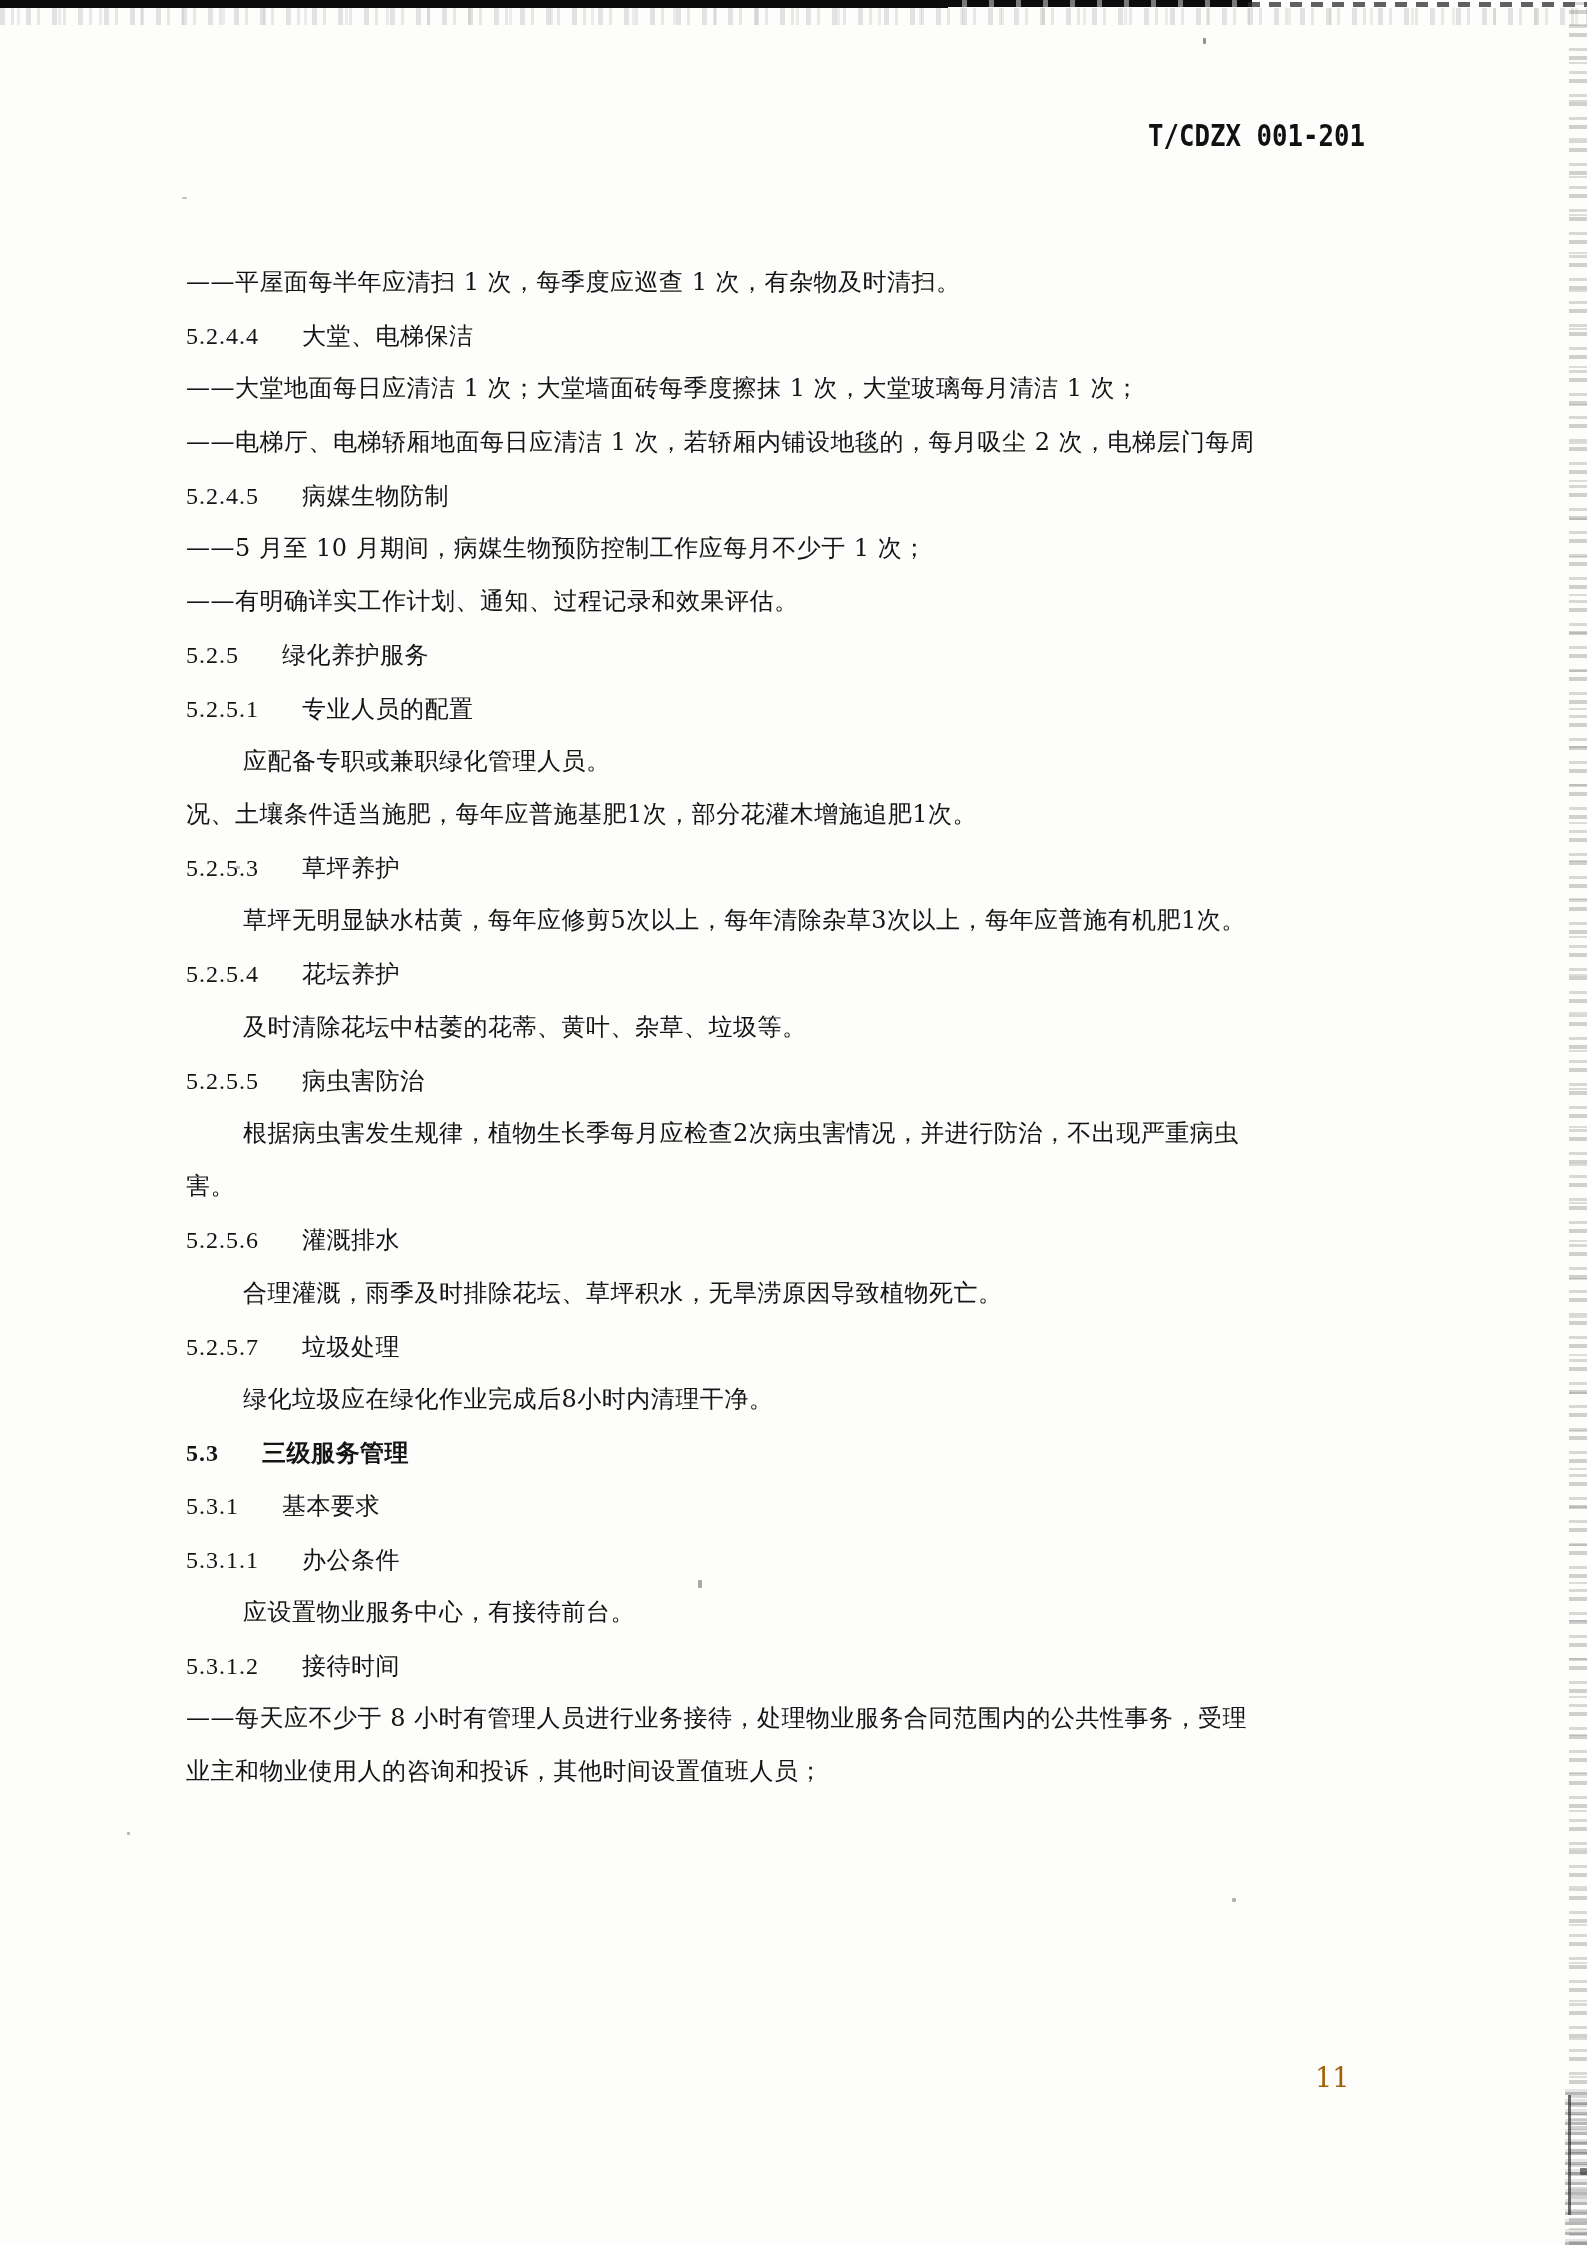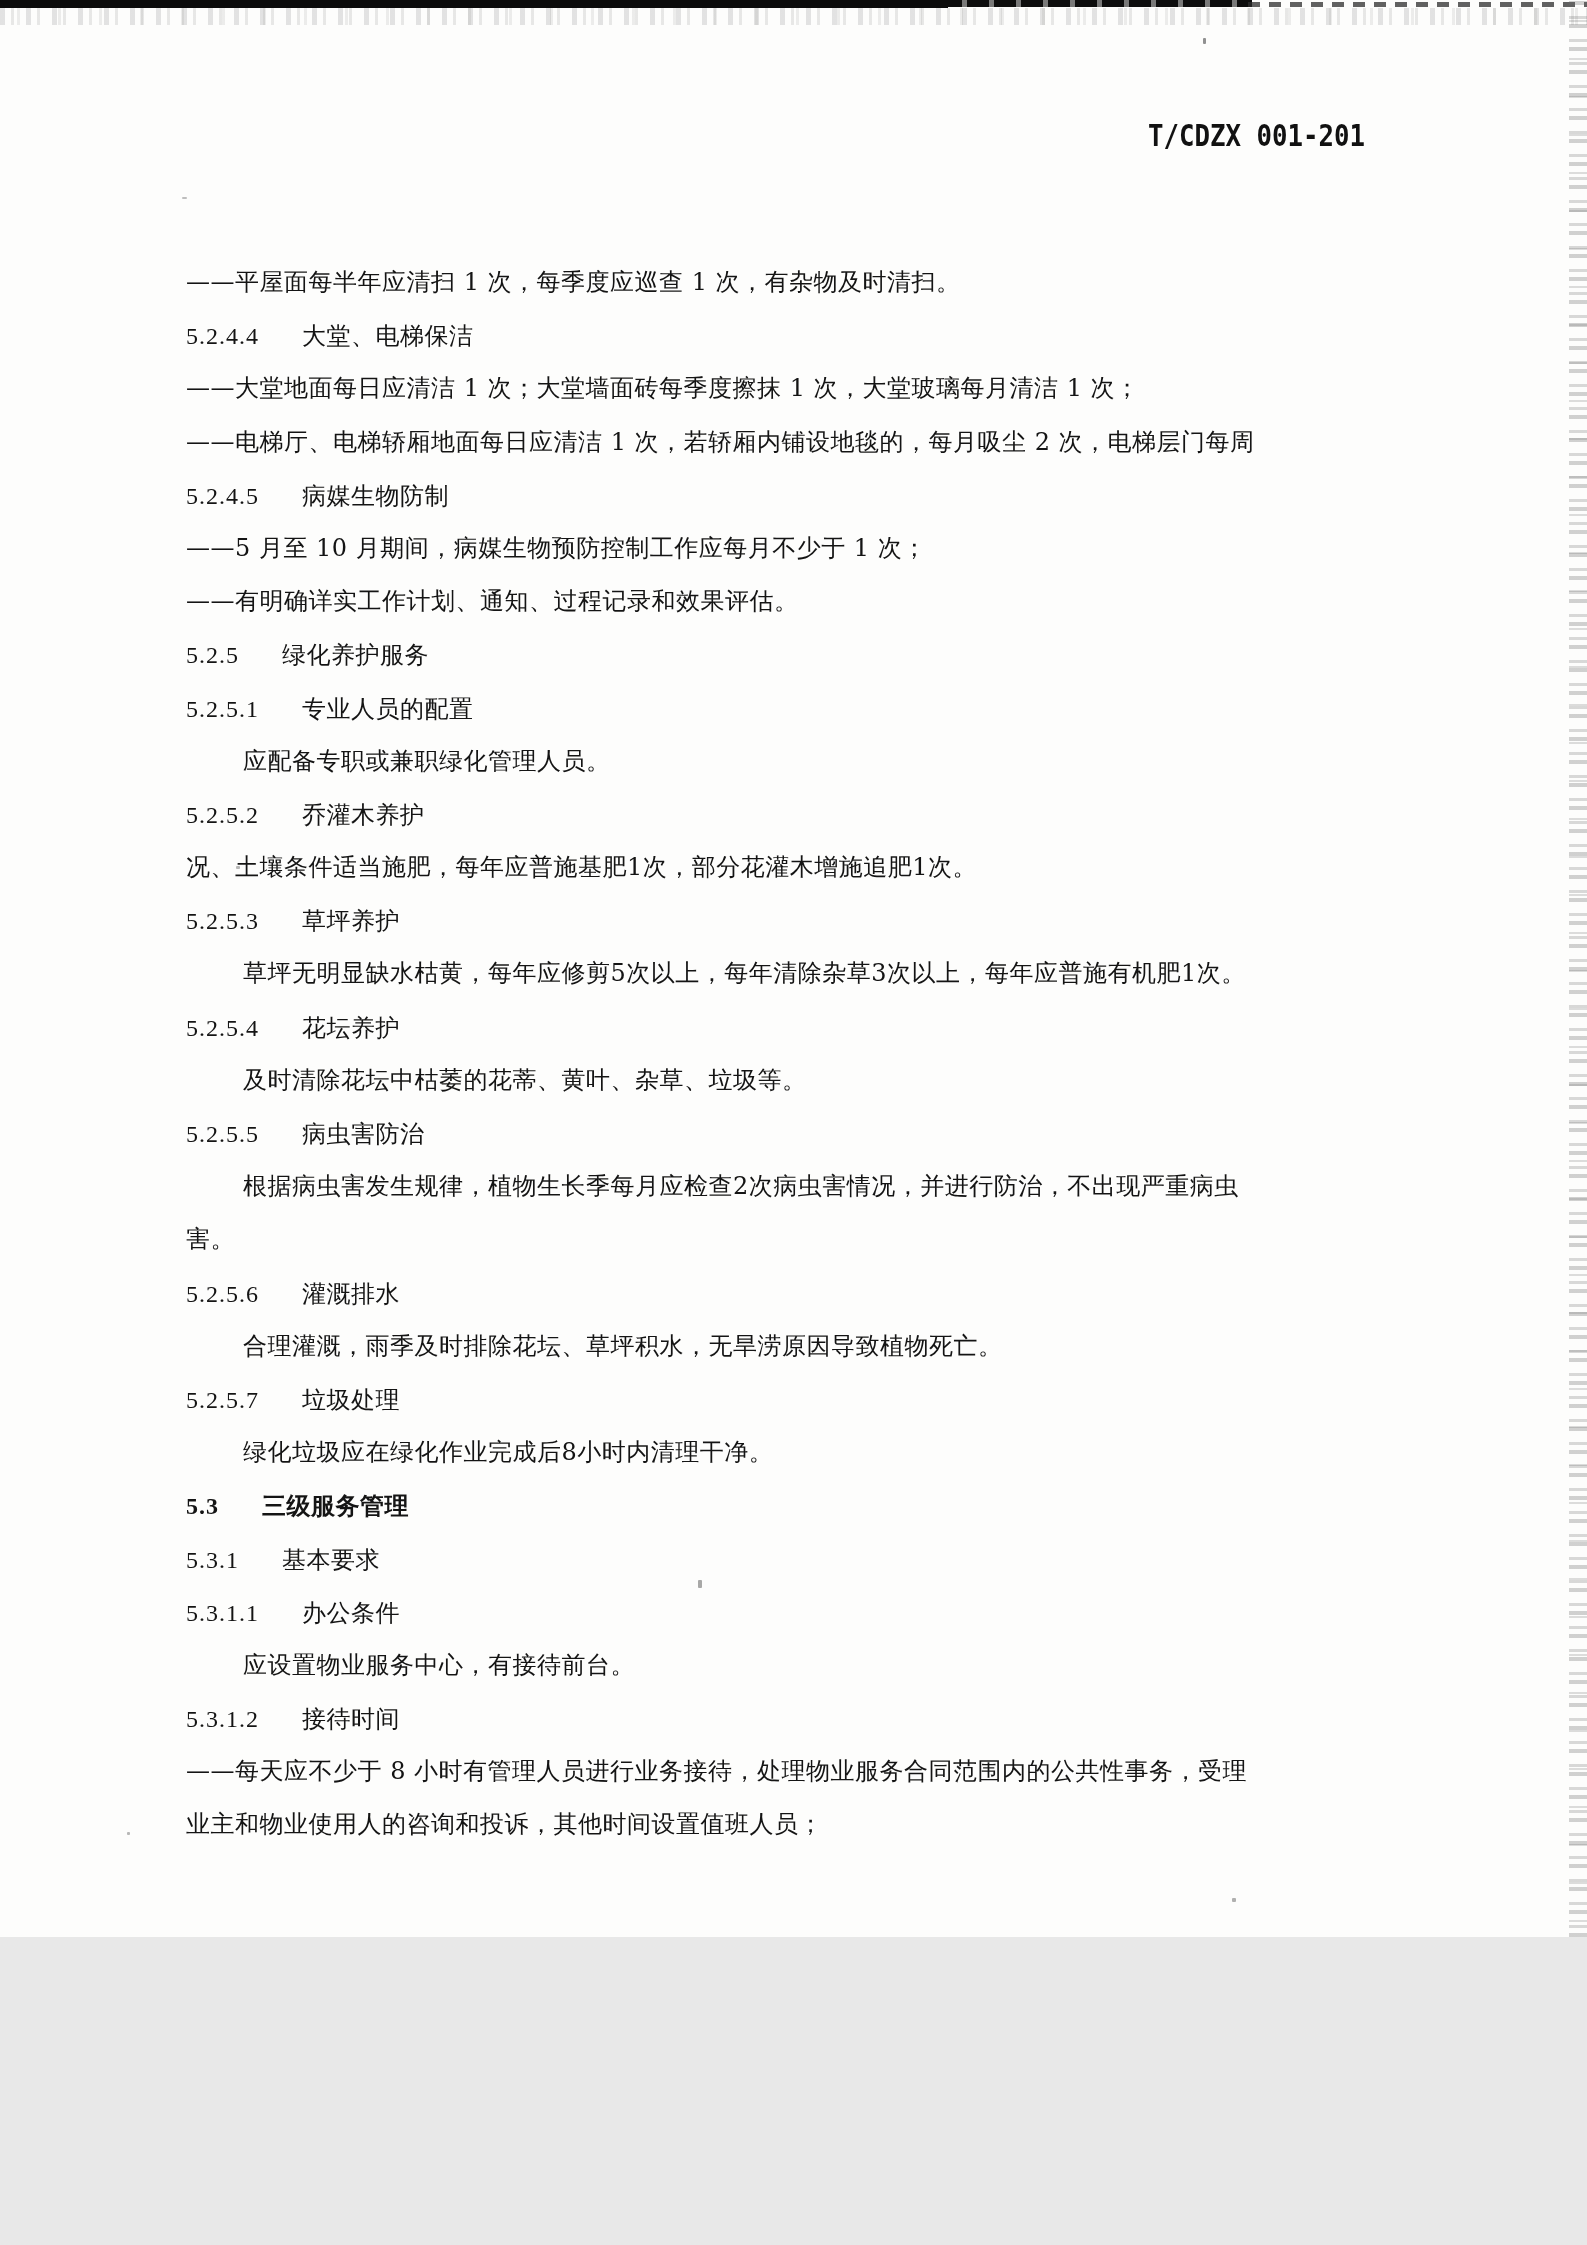--- a/index.html
+++ b/index.html
@@ -1,18 +1,18 @@
 <!DOCTYPE html>
 <html><head>
 <meta charset="utf-8">
 <style>
   html,body { margin:0; padding:0; background:#e8e8e8; }
   .page {
     position:relative;
-    width:1587px; height:1937px;
+    width:1587px; height:2245px;
     background:#fdfdfc;
     overflow:hidden;
     font-family:"DejaVu Serif","Liberation Serif",serif;
     color:#141414;
   }
 
   
   .artifact { position:absolute; pointer-events:none; }
   .top-band-solid { top:0; left:0; width:948px; height:8px; background:#0b0b0b; }
   .top-band-mid   { top:0; left:940px; width:312px; height:7px;
@@ -106,21 +106,20 @@
   <div class="line line-dash"><span class="line-text">——平屋面每半年应清扫 1 次，每季度应巡查 1 次，有杂物及时清扫。</span></div>
       <div class="line line-heading"><span class="clause-num">5.2.4.4</span><span class="line-text">大堂、电梯保洁</span></div>
       <div class="line line-dash"><span class="line-text">——大堂地面每日应清洁 1 次；大堂墙面砖每季度擦抹 1 次，大堂玻璃每月清洁 1 次；</span></div>
       <div class="line line-dash"><span class="line-text">——电梯厅、电梯轿厢地面每日应清洁 1 次，若轿厢内铺设地毯的，每月吸尘 2 次，电梯层门每周</span></div>
       <div class="line line-heading"><span class="clause-num">5.2.4.5</span><span class="line-text">病媒生物防制</span></div>
       <div class="line line-dash"><span class="line-text">——5 月至 10 月期间，病媒生物预防控制工作应每月不少于 1 次；</span></div>
       <div class="line line-dash"><span class="line-text">——有明确详实工作计划、通知、过程记录和效果评估。</span></div>
       <div class="line line-heading"><span class="clause-num">5.2.5</span><span class="line-text">绿化养护服务</span></div>
       <div class="line line-heading"><span class="clause-num">5.2.5.1</span><span class="line-text">专业人员的配置</span></div>
       <div class="line line-para"><span class="line-text">应配备专职或兼职绿化管理人员。</span></div>
-      <div class="line line-heading"><span class="clause-num">5.2.5.2</span><span class="line-text">乔灌木养护</span></div>
       <div class="line line-cont"><span class="line-text">况、土壤条件适当施肥，每年应普施基肥1次，部分花灌木增施追肥1次。</span></div>
       <div class="line line-heading"><span class="clause-num">5.2.5.3</span><span class="line-text">草坪养护</span></div>
       <div class="line line-para"><span class="line-text">草坪无明显缺水枯黄，每年应修剪5次以上，每年清除杂草3次以上，每年应普施有机肥1次。</span></div>
       <div class="line line-heading"><span class="clause-num">5.2.5.4</span><span class="line-text">花坛养护</span></div>
       <div class="line line-para"><span class="line-text">及时清除花坛中枯萎的花蒂、黄叶、杂草、垃圾等。</span></div>
       <div class="line line-heading"><span class="clause-num">5.2.5.5</span><span class="line-text">病虫害防治</span></div>
       <div class="line line-para"><span class="line-text">根据病虫害发生规律，植物生长季每月应检查2次病虫害情况，并进行防治，不出现严重病虫</span></div>
       <div class="line line-cont"><span class="line-text">害。</span></div>
       <div class="line line-heading"><span class="clause-num">5.2.5.6</span><span class="line-text">灌溉排水</span></div>
       <div class="line line-para"><span class="line-text">合理灌溉，雨季及时排除花坛、草坪积水，无旱涝原因导致植物死亡。</span></div>

